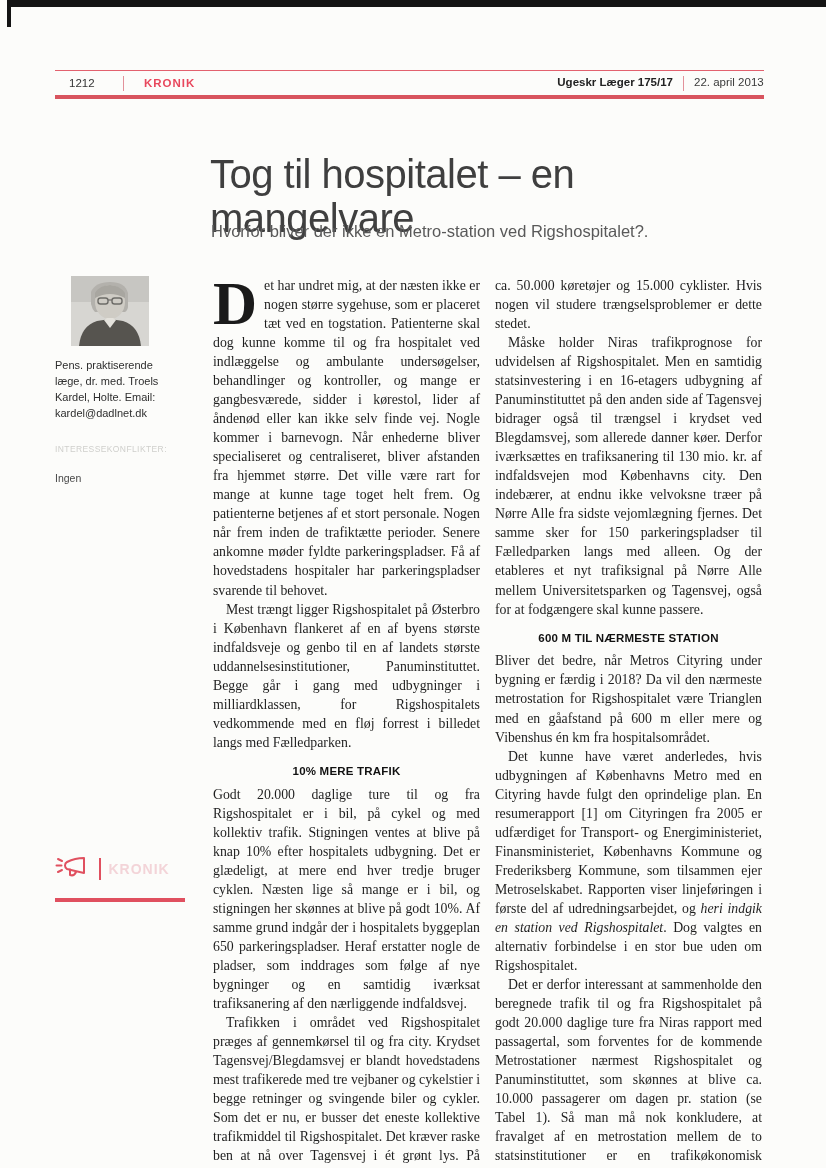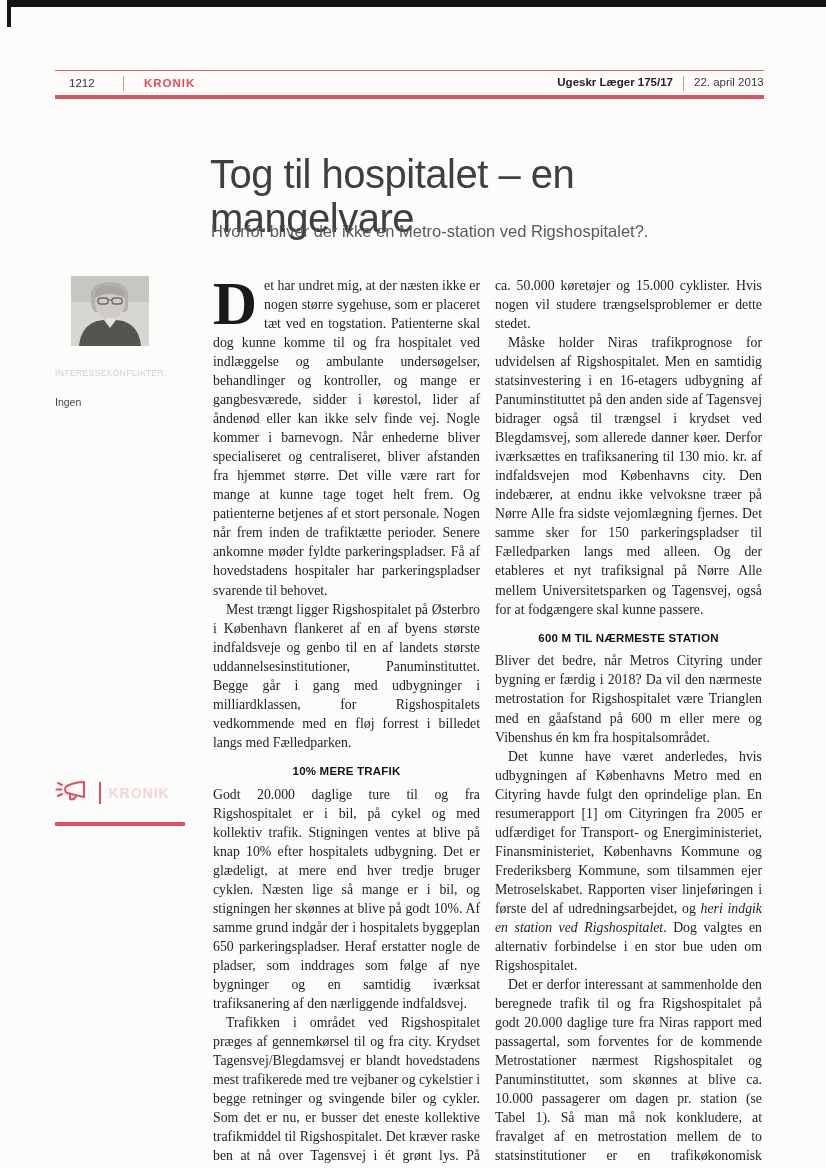--- a/index.html
+++ b/index.html
@@ -123,20 +123,21 @@
           <path d="M20 16 Q24 6 39 6 Q54 6 57 17 L57 30 Q57 34 54 36 L24 36 Q21 33 20 28 Z" fill="#b3b1ac"></path>
           <ellipse cx="39" cy="26" rx="15" ry="17" fill="#cfccc5"></ellipse>
           <path d="M24 22 Q39 14 54 22 L54 17 Q48 9 39 9 Q29 9 24 17 Z" fill="#a8a6a0"></path>
           <rect x="27" y="22" width="10" height="6" rx="2.5" fill="none" stroke="#6d6c68" stroke-width="1.4"></rect>
           <rect x="41" y="22" width="10" height="6" rx="2.5" fill="none" stroke="#6d6c68" stroke-width="1.4"></rect>
           <line x1="37" y1="24" x2="41" y2="24" stroke="#6d6c68" stroke-width="1.2"></line>
           <path d="M8 70 Q10 50 26 45 L39 43 L52 45 Q68 50 70 70 Z" fill="#56544f"></path>
           <path d="M33 44 L39 52 L45 44 L42 42 L36 42 Z" fill="#e4e2dc"></path>
         </svg>
       </div>
+      <div class="bio">Pens. praktiserende læge, dr. med. Troels Kardel, Holte. Email: kardel@dadlnet.dk</div>
       <div class="conflicts">
         <div class="conflicts-label">INTERESSEKONFLIKTER:</div>
         <div class="conflicts-value">Ingen</div>
       </div>
 
       <div class="kronik-box">
         <div class="kronik-head">
           <span class="kronik-icon">
             <svg width="34" height="26" viewBox="0 0 34 26" fill="none" stroke="#e0505f" stroke-width="2" stroke-linecap="round" stroke-linejoin="round">
               <path d="M12 8 Q20 4 29 4 L29 19 Q20 17 12 15 Q10 14 10 11.5 Q10 9 12 8 Z"></path>

